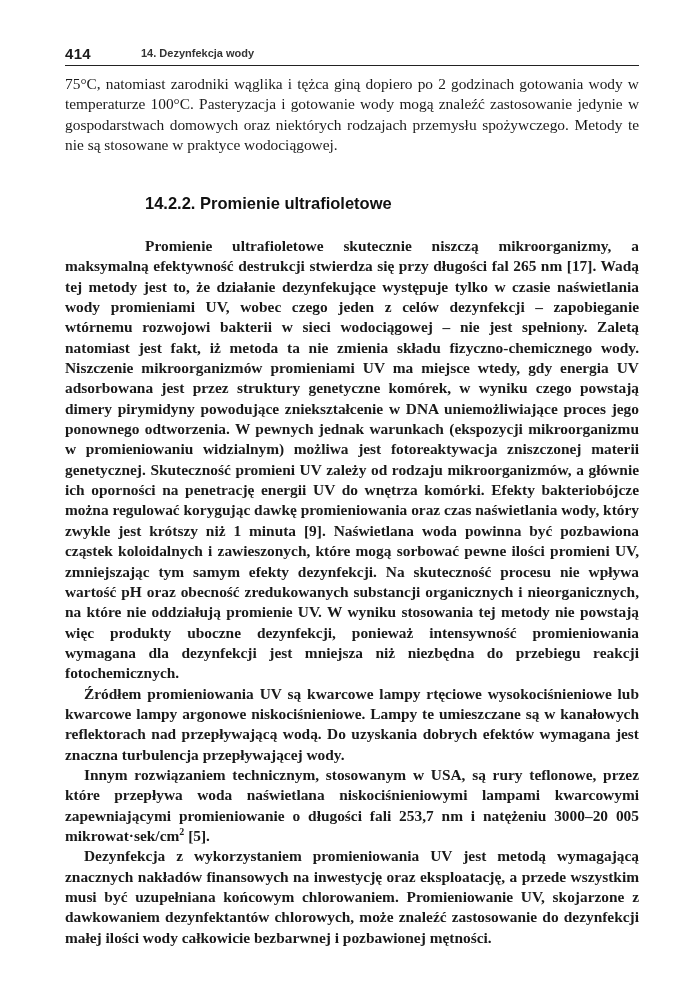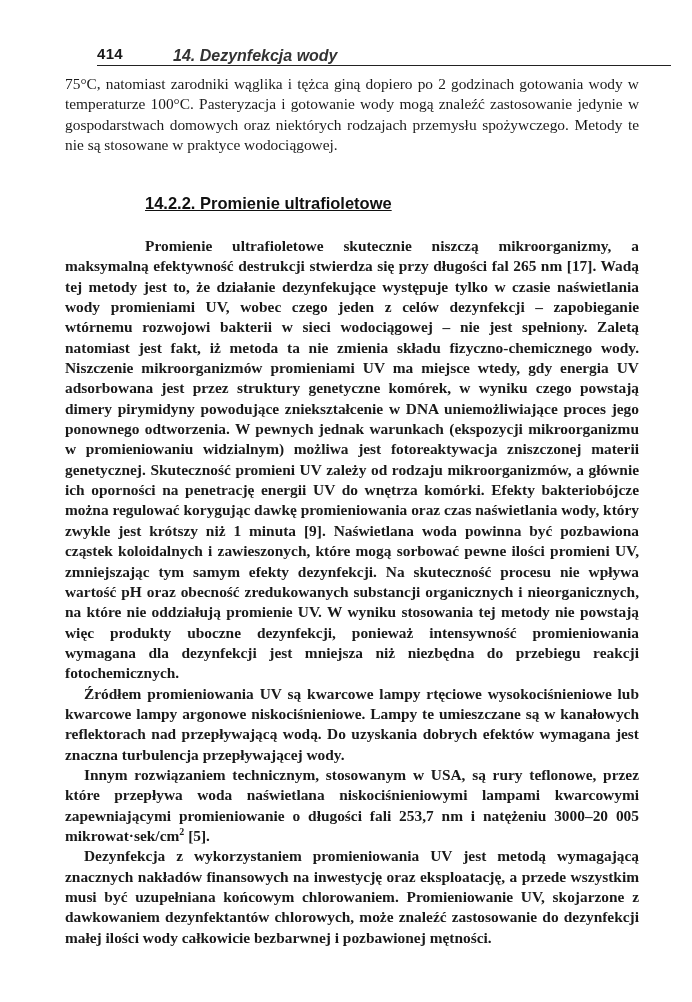--- a/index.html
+++ b/index.html
@@ -1,20 +1,20 @@
 <!DOCTYPE html>
 <html><head>
 <meta charset="utf-8">
 <style>
   html, body { margin:0; padding:0; background:#ffffff; }
   body { width:692px; height:1002px; position:relative; overflow:hidden; font-family:"Liberation Serif", "DejaVu Serif", serif; color:#1a1a1a; }
   .page { position:absolute; left:0; top:0; width:692px; height:1002px; }
-  .running-head { position:absolute; left:65px; top:45px; width:574px; height:20px; border-bottom:1.5px solid #222;margin-left:32px; }
+  .running-head { position:absolute; left:65px; top:45px; width:574px; height:20px; border-bottom:1.5px solid #222; }
   .page-num { position:absolute; left:0; top:0; font-family:"Liberation Sans", "DejaVu Sans", sans-serif; font-weight:bold; font-size:15px; letter-spacing:0.3px; }
-  .chapter-title { position:absolute; left:76px; top:2px; font-family:"Liberation Sans", "DejaVu Sans", sans-serif; font-style:italic; font-size:16px; font-weight:bold; color:#333; }
+  .chapter-title { position:absolute; left:76px; top:2px; font-family:"Liberation Sans", "DejaVu Sans", sans-serif; font-size:11px; font-weight:bold; color:#333; }
   .body { position:absolute; left:65px; width:574px; font-size:15.4px; line-height:20.35px; text-align:justify; hyphens:manual; }
   .body p { margin:0; }
   .p-intro { top:66px;margin-top:8px; }
   .section-heading { position:absolute; left:145px; top:194px; font-family:"Liberation Sans", "DejaVu Sans", sans-serif; font-weight:bold; font-size:16.5px; color:#111; }
   .p-main { top:236px;font-weight:bold; }
   .indent-lg { text-indent:80px; }
   .indent-sm { text-indent:19px; }
   sup { font-size:10px; line-height:0; }
 </style>
 </head>
@@ -24,21 +24,21 @@
 
   <div class="running-head">
     <span class="page-num">414</span>
     <span class="chapter-title">14. Dezynfekcja wody</span>
   </div>
 
   <div class="body p-intro">
     <p>75°C, natomiast zarodniki wąglika i tężca giną dopiero po 2 godzinach gotowania wody w temperaturze 100°C. Pasteryzacja i gotowanie wody mogą znaleźć zastosowanie jedynie w gospodarstwach domowych oraz niektórych rodzajach przemysłu spożywczego. Metody te nie są stosowane w praktyce wodociągowej.</p>
   </div>
 
-  <h2 class="section-heading" style="margin:0;text-decoration:underline;">14.2.2. Promienie ultrafioletowe</h2>
+  <h2 class="section-heading" style="margin:0;">14.2.2. Promienie ultrafioletowe</h2>
 
   <div class="body p-main">
     <p class="indent-lg">Promienie ultrafioletowe skutecznie niszczą mikroorganizmy, a maksymalną efektywność destrukcji stwierdza się przy długości fal 265 nm [17]. Wadą tej metody jest to, że działanie dezynfekujące występuje tylko w czasie naświetlania wody promieniami UV, wobec czego jeden z celów dezynfekcji – zapobieganie wtórnemu rozwojowi bakterii w sieci wodociągowej – nie jest spełniony. Zaletą natomiast jest fakt, iż metoda ta nie zmienia składu fizyczno-chemicznego wody. Niszczenie mikroorganizmów promieniami UV ma miejsce wtedy, gdy energia UV adsorbowana jest przez struktury genetyczne komórek, w wyniku czego powstają dimery pirymidyny powodujące zniekształcenie w DNA uniemożliwiające proces jego ponownego odtworzenia. W pewnych jednak warunkach (ekspozycji mikroorganizmu w promieniowaniu widzialnym) możliwa jest fotoreaktywacja zniszczonej materii genetycznej. Skuteczność promieni UV zależy od rodzaju mikroorganizmów, a głównie ich oporności na penetrację energii UV do wnętrza komórki. Efekty bakteriobójcze można regulować korygując dawkę promieniowania oraz czas naświetlania wody, który zwykle jest krótszy niż 1 minuta [9]. Naświetlana woda powinna być pozbawiona cząstek koloidalnych i zawieszonych, które mogą sorbować pewne ilości promieni UV, zmniejszając tym samym efekty dezynfekcji. Na skuteczność procesu nie wpływa wartość pH oraz obecność zredukowanych substancji organicznych i nieorganicznych, na które nie oddziałują promienie UV. W wyniku stosowania tej metody nie powstają więc produkty uboczne dezynfekcji, ponieważ intensywność promieniowania wymagana dla dezynfekcji jest mniejsza niż niezbędna do przebiegu reakcji fotochemicznych.</p>
     <p class="indent-sm">Źródłem promieniowania UV są kwarcowe lampy rtęciowe wysokociśnieniowe lub kwarcowe lampy argonowe niskociśnieniowe. Lampy te umieszczane są w kanałowych reflektorach nad przepływającą wodą. Do uzyskania dobrych efektów wymagana jest znaczna turbulencja przepływającej wody.</p>
     <p class="indent-sm"><span>Innym rozwiązaniem technicznym, stosowanym w USA, są rury teflonowe, przez które przepływa woda naświetlana niskociśnieniowymi lampami kwarcowymi zapewniającymi promieniowanie o długości fali 253,7 nm i natężeniu 3000–20 005 mikrowat·sek/cm</span><sup>2</sup><span> [5].</span></p>
     <p class="indent-sm">Dezynfekcja z wykorzystaniem promieniowania UV jest metodą wymagającą znacznych nakładów finansowych na inwestycję oraz eksploatację, a przede wszystkim musi być uzupełniana końcowym chlorowaniem. Promieniowanie UV, skojarzone z dawkowaniem dezynfektantów chlorowych, może znaleźć zastosowanie do dezynfekcji małej ilości wody całkowicie bezbarwnej i pozbawionej mętności.</p>
   </div>
 
 </div>
 

